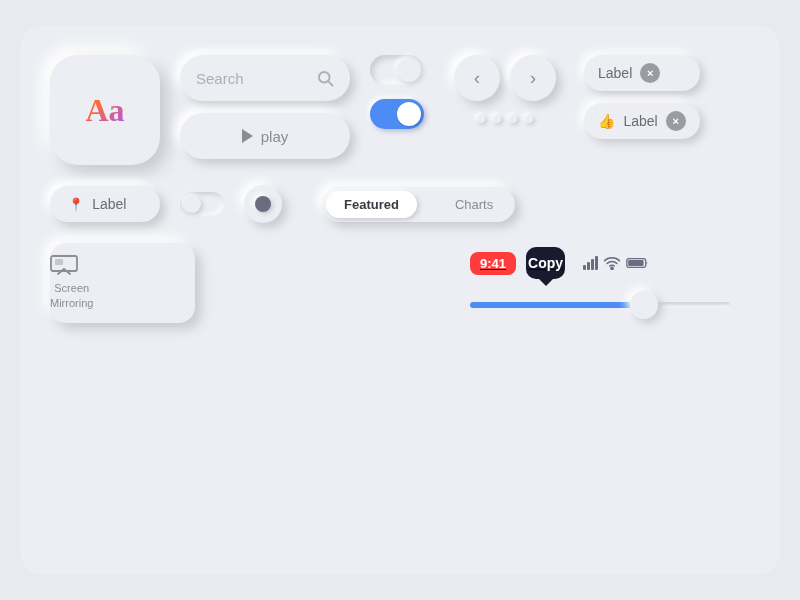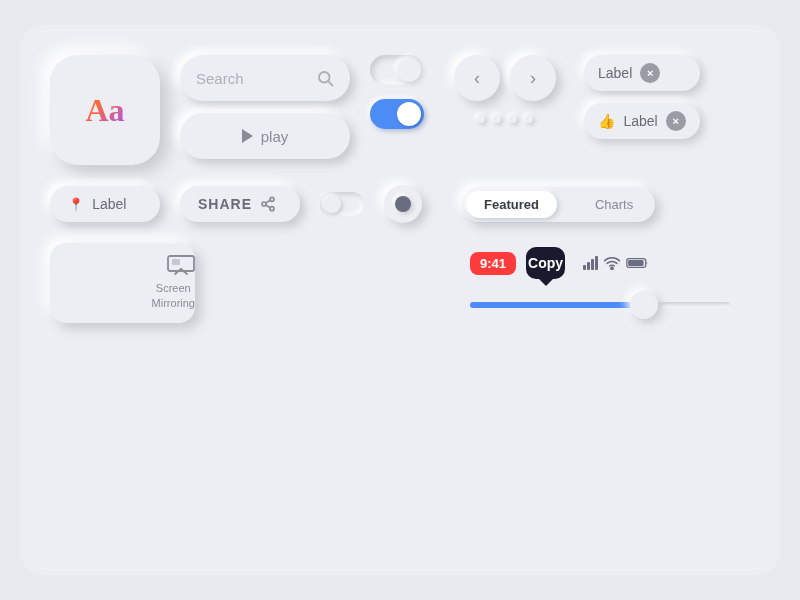--- a/index.html
+++ b/index.html
@@ -230,21 +230,21 @@
     .seg-inactive {
       padding: 6px 18px;
       font-size: 13px;
       color: #8a8c96;
     }
 
     
     .screen-card {
       width: 145px; height: 80px;
       display: flex; flex-direction: column;
-      align-items: flex-end; justify-content: center;
+      align-items: flex-start; justify-content: center;
       gap: 6px;
     }
     .screen-text { color: #8a8c96; font-size: 11px; text-align: center; line-height: 1.4; }
 
     
     .status-row { display: flex; align-items: center; gap: 10px; }
     .time-badge {
       background: #ff3b3b;
       color: white;
       font-size: 13px;
@@ -347,30 +347,20 @@
     </div>
   </div>
 
   <div class="row2">
 
     <div class="label-pill neu-pill">
       <span style="font-size:13px;color:#8a8c96;">📍</span>
       <span class="label-text">Label</span>
     </div>
 
-    <div class="share-pill neu-pill">
-      <span class="share-text">SHARE</span>
-      <svg width="16" height="16" viewBox="0 0 24 24" fill="none" stroke="#8a8c96" stroke-width="2.5" stroke-linecap="round" stroke-linejoin="round">
-        <circle cx="18" cy="5" r="3"></circle>
-          <circle cx="6" cy="12" r="3"></circle>
-          <circle cx="18" cy="19" r="3"></circle>
-        <line x1="8.59" y1="13.51" x2="15.42" y2="17.49"></line>
-          <line x1="15.41" y1="6.51" x2="8.59" y2="10.49"></line>
-      </svg>
-    </div>
 
     <div class="small-toggle">
       <div class="knob"></div>
     </div>
 
     <div class="radio-dot neu-circle">
       <div class="radio-inner"></div>
     </div>
 
     <div class="segmented" style="margin-left:20px;">
@@ -383,21 +373,21 @@
 
     <div class="screen-card neu-raised">
       <svg width="28" height="20" viewBox="0 0 28 20" fill="none">
         <rect x="1" y="1" width="26" height="15" rx="2" stroke="#8a8c96" stroke-width="1.8"></rect>
         <path d="M8 19 L14 14 L20 19" stroke="#8a8c96" stroke-width="1.8" fill="none" stroke-linecap="round"></path>
         <rect x="5" y="4" width="8" height="6" rx="1" fill="#8a8c96" opacity="0.4"></rect>
       </svg>
       <span class="screen-text">Screen<br>Mirroring</span>
     </div>
 
-    <div style="margin-left:auto;display:flex;flex-direction:column;gap:12px;min-width:280px;">
+    <div style="margin-left:auto;display:flex;flex-direction:column;gap:12px;min-width:280px;text-decoration:underline;">
 
       <div class="status-row">
         <div class="time-badge">9:41</div>
         <div class="tooltip-copy">
           <span>Copy</span>
         </div>
 
         <div class="status-icons" style="margin-left:8px;">
           <div class="bar-icon">
             <span style="height:5px;"></span>

